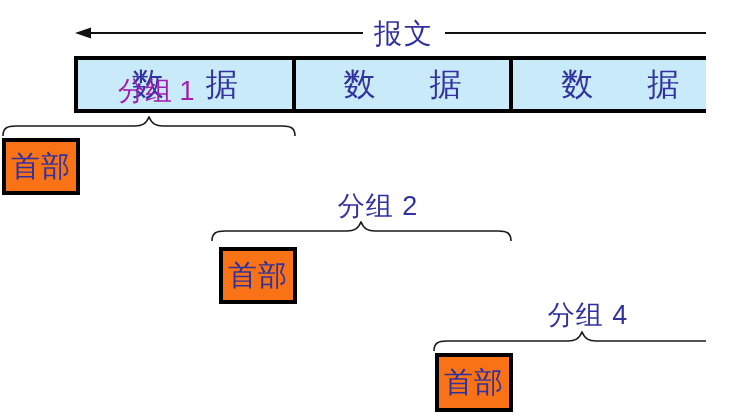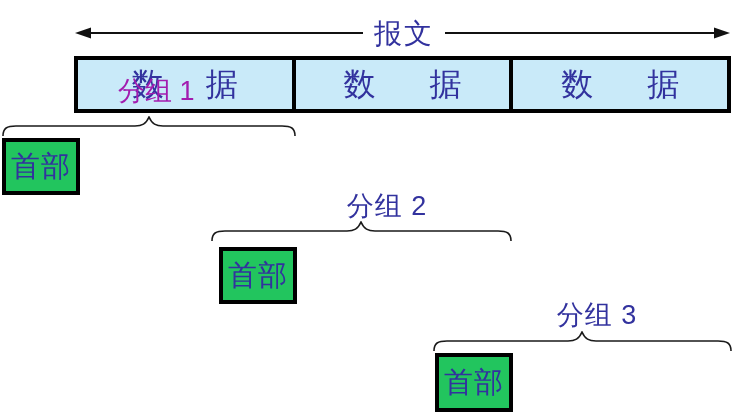--- a/index.html
+++ b/index.html
@@ -1,18 +1,18 @@
 <!DOCTYPE html>
 <html><head>
 <meta charset="utf-8">
 <style>
   html,body{margin:0;padding:0;background:#ffffff;}
   .canvas{
     position:relative;width:706px;height:416px;background:#ffffff;
-    font-family:"Liberation Sans", sans-serif;overflow:hidden;padding-left:32px;
+    font-family:"Liberation Sans", sans-serif;overflow:hidden;
   }
   
   .arrow-svg{position:absolute;left:74px;top:26px;width:657px;height:14px;}
   .arrow-line{stroke:#111111;stroke-width:2;}
   .arrow-head{fill:#111111;}
   .msg-label{
     position:absolute;left:404px;top:15px;transform:translateX(-50%);
     font-size:28px;color:#32329E;white-space:nowrap;letter-spacing:2px;
   }
   
@@ -31,28 +31,28 @@
   .overlay-label{
     position:absolute;left:118px;top:73px;
     font-size:27px;color:#a21caf;white-space:nowrap;
   }
   
   .brace{position:absolute;}
   .brace path{fill:none;stroke:#1a1a1a;stroke-width:1.6;}
   
   .packet-label{
     position:absolute;transform:translateX(-50%);
-    font-size:27px;color:#32329E;white-space:nowrap;letter-spacing:1px;margin-left:9px;
+    font-size:27px;color:#32329E;white-space:nowrap;letter-spacing:1px;
   }
   .packet-label-2{left:378px;top:188px;}
   .packet-label-3{left:588px;top:297px;}
   
   .header-box{
     position:absolute;width:78px;height:57px;box-sizing:border-box;
-    border:4px solid #000000;background:#22c55e;
+    border:4px solid #000000;background:#f97316;
     display:flex;align-items:center;justify-content:center;
     color:#32329E;font-size:29px;letter-spacing:1px;
   }
   .header-box-1{left:2px;top:138px;}
   .header-box-2{left:219px;top:247px;}
   .header-box-3{left:435px;top:353px;height:59px;}
 </style>
 </head>
 <body>
 
@@ -89,21 +89,21 @@
 
   <svg class="brace" style="left:211px;top:221px;" width="301" height="21" viewBox="0 0 301 21">
     <path d="M 1,20 C 1,12 5,10 14,10 L 136,10 C 143,10 147,8 150,1 C 153,8 157,10 164,10 L 287,10 C 296,10 300,12 300,20"></path>
   </svg>
 
   <svg class="brace" style="left:433px;top:331px;" width="299" height="21" viewBox="0 0 299 21">
     <path d="M 1,20 C 1,12 5,10 14,10 L 135,10 C 142,10 146,8 149,1 C 152,8 156,10 163,10 L 285,10 C 294,10 298,12 298,20"></path>
   </svg>
 
   <div class="packet-label packet-label-2">分组 2</div>
-  <div class="packet-label packet-label-3">分组 3</div>
+  <div class="packet-label packet-label-3">分组 4</div>
 
   <div class="header-box header-box-1">
     <span>首部</span>
   </div>
   <div class="header-box header-box-2">
     <span>首部</span>
   </div>
   <div class="header-box header-box-3">
     <span>首部</span>
   </div>

